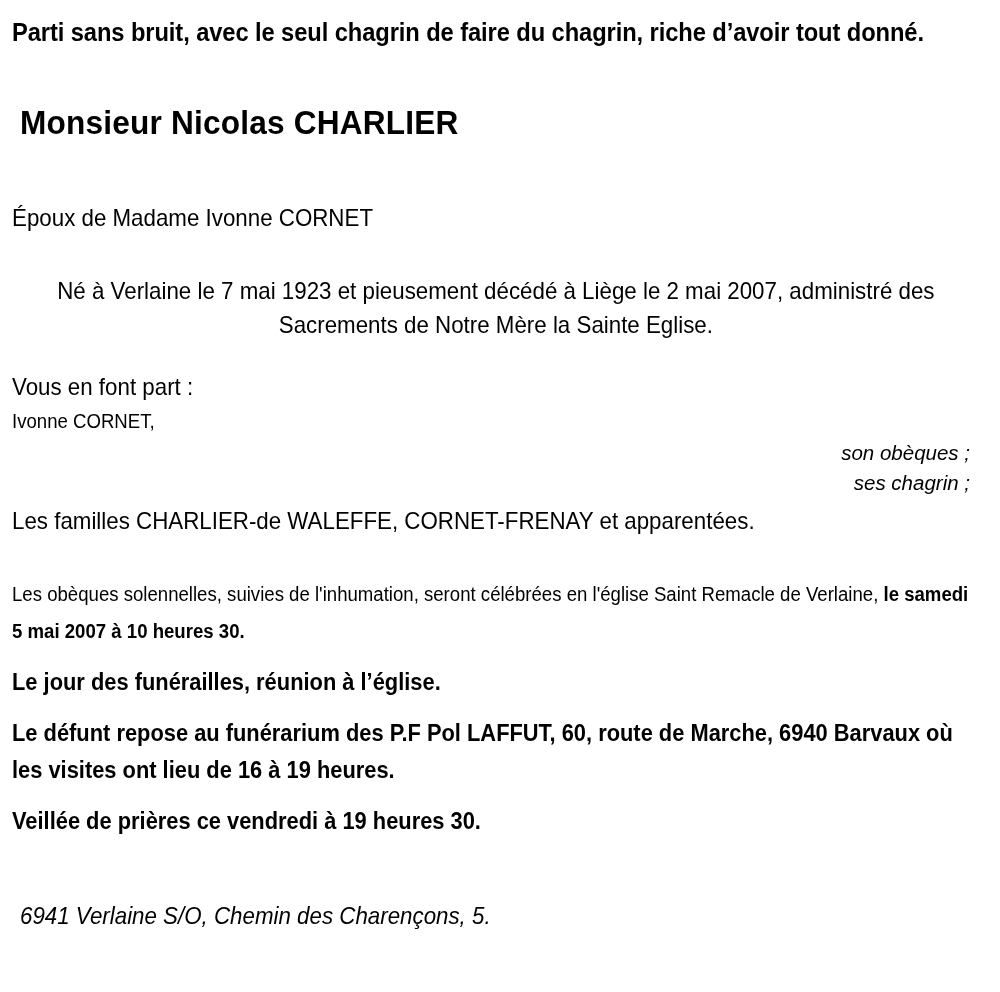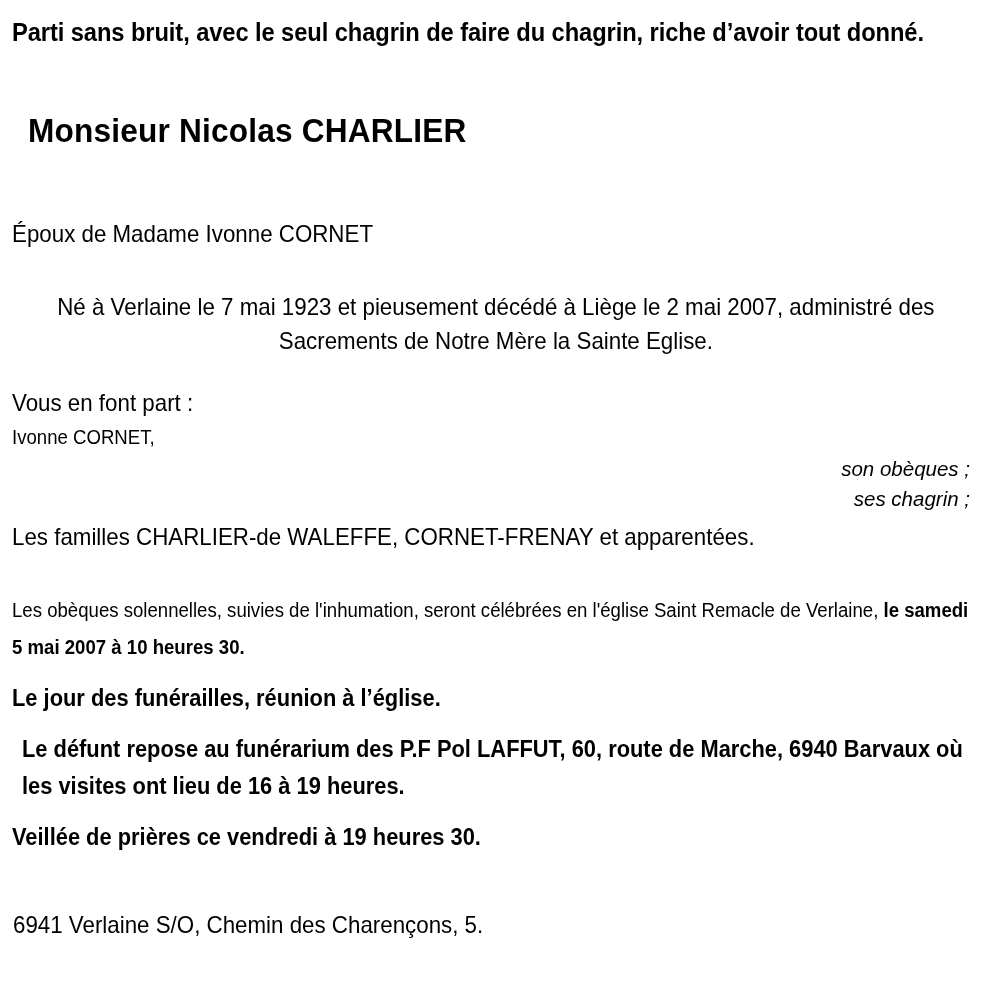--- a/index.html
+++ b/index.html
@@ -39,21 +39,21 @@
     margin: 0;
     padding-top: 14px;
     max-width: 1000px;
   }
 
   .deceased-name {
     font-weight: bold;
     font-size: 34px;
     line-height: 40px;
     letter-spacing: 0.2px;
-    margin: 16px;
+    margin: 8px;
     padding-top: 44px;
   }
 
   .spouse-line {
     font-size: 24px;
     line-height: 32px;
     margin: 0;
     padding-top: 52px;
   }
 
@@ -109,28 +109,28 @@
   .bold-note {
     font-weight: bold;
     font-size: 23.5px;
     line-height: 33px;
     margin: 0;
     padding-top: 16px;
   }
 
   .bold-note.multi {
     line-height: 37px;
-    margin-left: 10px;
   }
 
   .closing-address {
     font-size: 24px;
     line-height: 32px;
-    margin: 1px;
+    margin: 8px;
     padding-top: 54px;
+    font-style: italic;
   }
 </style>
 </head>
 <body>
 
 <div class="page">
 
   <p class="epigraph">
     <span class="cond">Parti sans bruit, avec le seul chagrin de faire du chagrin, riche d’avoir tout donné.</span>
   </p>

